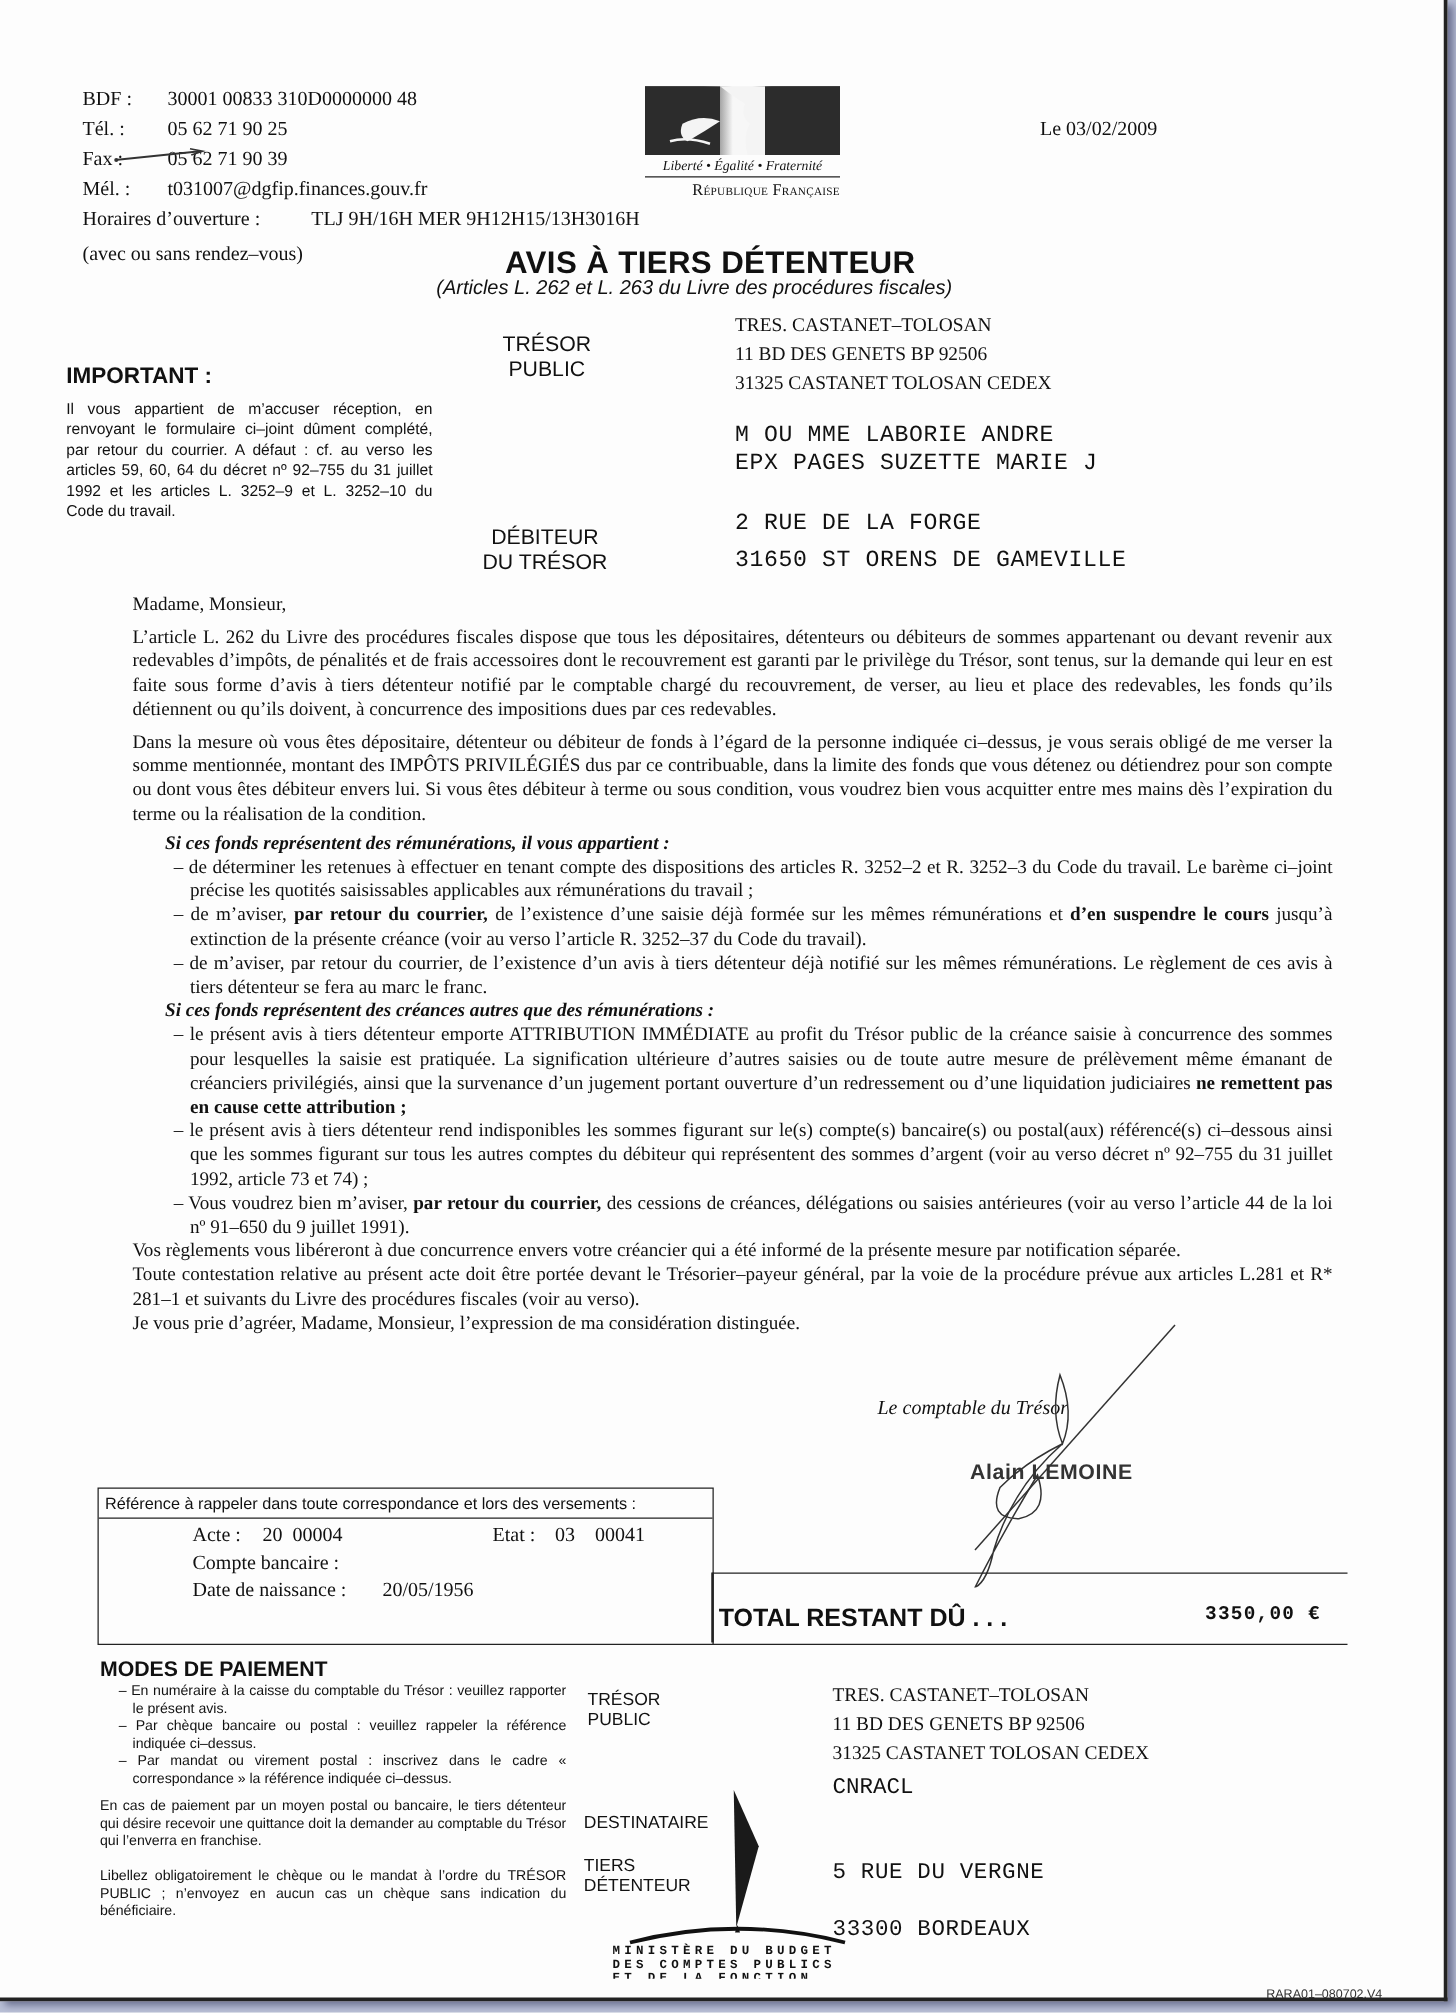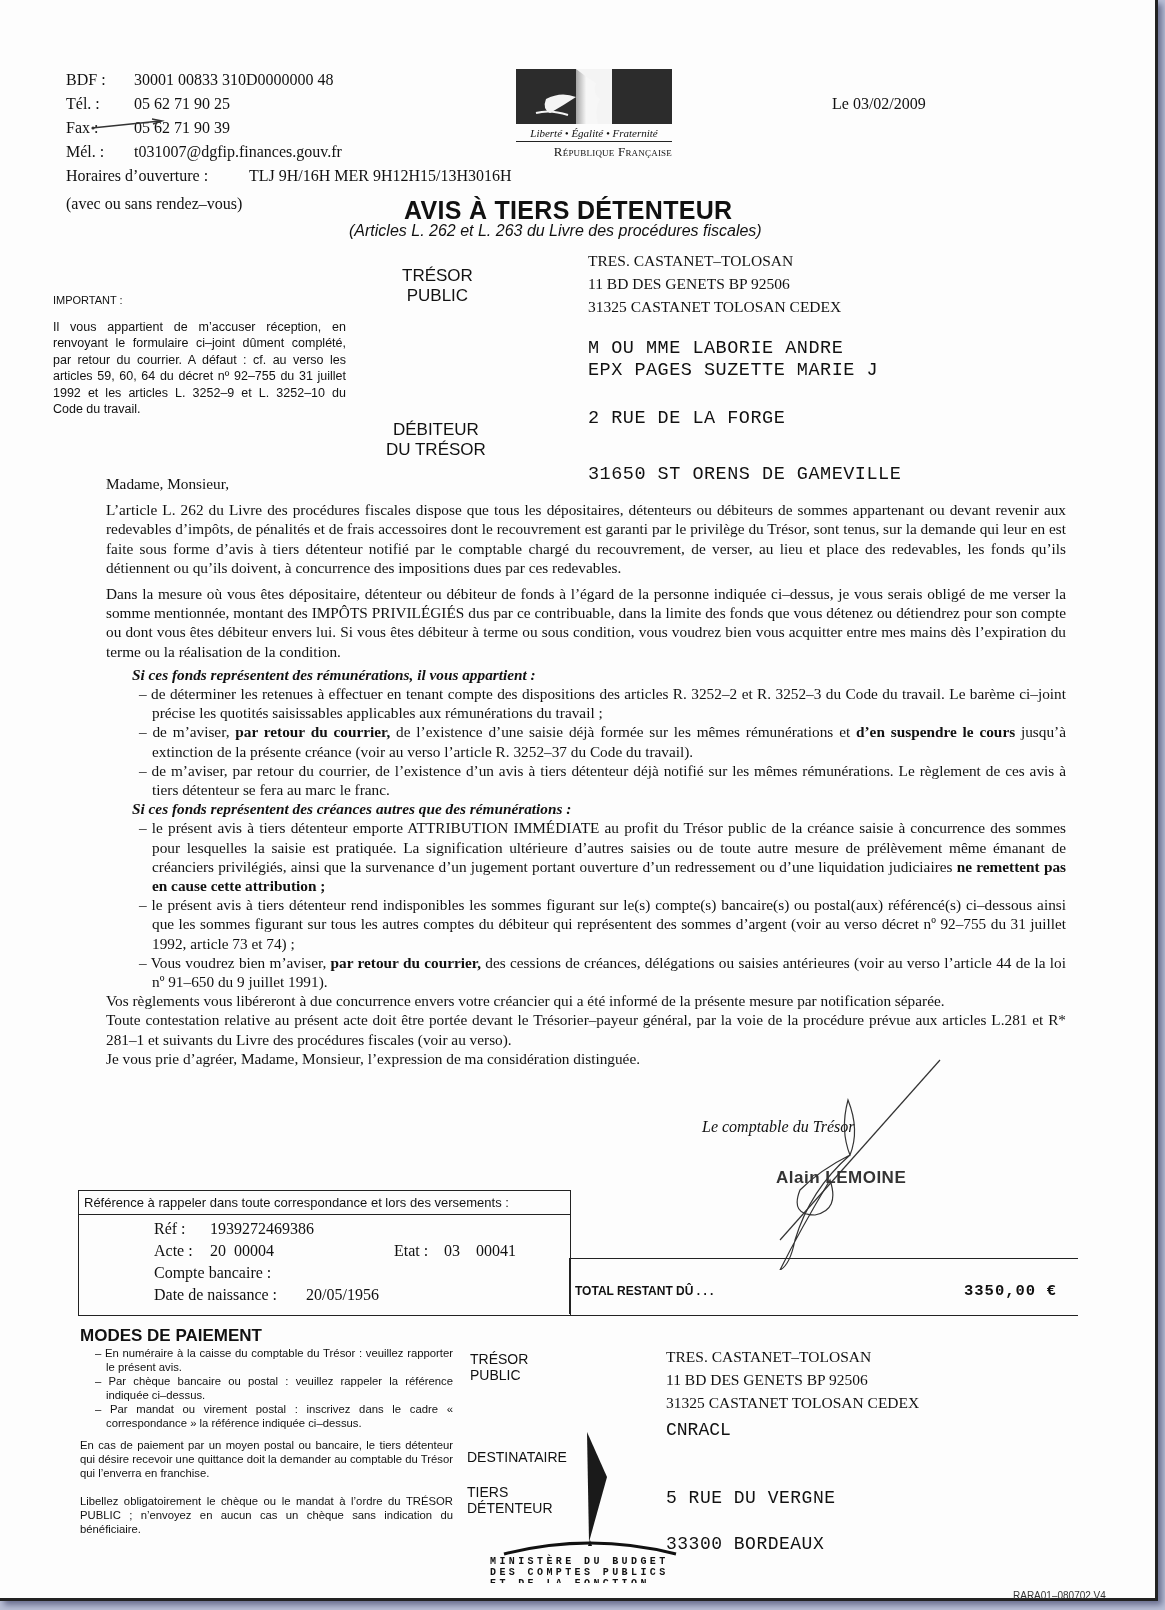--- a/index.html
+++ b/index.html
@@ -39,21 +39,21 @@
   .logo-rep { font-size: 13px; text-align: right; font-variant: small-caps; letter-spacing: 0.2px; }
 
   .date { left: 832px; top: 95px; font-size: 16px; }
 
   .title { left: 404px; top: 196px; font-size: 25px; font-weight: bold; letter-spacing: 0.3px; }
   .subtitle { left: 349px; top: 222px; font-size: 16px; font-style: italic; }
 
   .side-label { font-size: 17px; text-align: center; line-height: 20px; }
 
   .important { left: 53px; top: 292px; width: 293px; font-size: 12.5px; line-height: 16.5px; }
-  .important h4 { margin: 0 0 10px 0; font-size: 11px; font-weight: normal; }
+  .important h4 { margin: 0 0 10px 0; font-size: 18px; font-weight: bold; }
   .important p { margin: 0; text-align: justify; }
 
   .sender { left: 588px; top: 249px; font-size: 15.5px; line-height: 23px; }
   .recipient { left: 588px; top: 338px; font-size: 18.5px; line-height: 22px; letter-spacing: 0.5px; }
   .recipient div { white-space: pre; }
 
   .body-text { left: 106px; top: 474px; width: 960px; font-size: 15.3px; line-height: 19.2px; }
   .body-text p { margin: 0; text-align: justify; }
   .body-text .gap { margin-top: 7px; }
   .body-text .section { font-style: italic; font-weight: bold; padding-left: 26px; margin-top: 4px; }
@@ -61,21 +61,21 @@
 
   .signature-block { left: 702px; top: 1118px; font-size: 16px; font-style: italic; }
   .signer { left: 776px; top: 1168px; font-size: 17px; font-weight: bold; color: #333; letter-spacing: 0.5px; }
   .sig-svg { left: 740px; top: 1040px; width: 230px; height: 230px; }
 
   .ref-box { left: 78px; top: 1190px; width: 491px; height: 124px; border: 1.5px solid #222; }
   .ref-head { font-size: 13px; padding: 4px 5px; border-bottom: 1px solid #222; }
   .ref-lines { padding-left: 75px; font-size: 16px; line-height: 22px; padding-top: 3px; }
   .ref-lines .r { display: flex; white-space: nowrap; }
   .total-box { left: 570px; top: 1258px; width: 508px; height: 56px; border-top: 1.5px solid #222; border-bottom: 1.5px solid #222; }
-  .total-label { left: 575px; top: 1284px; font-size: 12px; font-weight: bold; }
+  .total-label { left: 575px; top: 1284px; font-size: 20px; font-weight: bold; }
   .total-value { left: 964px; top: 1282px; font-size: 15.5px; font-weight: bold; letter-spacing: 1px; }
 
   .modes-title { left: 80px; top: 1326px; font-size: 17px; font-weight: bold; }
   .modes { left: 80px; top: 1346px; width: 373px; font-size: 11.3px; line-height: 14px; }
   .modes ul { list-style: none; padding: 0 0 0 14px; margin: 0; }
   .modes li { padding-left: 12px; text-indent: -11px; text-align: justify; }
   .modes p { margin: 8px 0 0 0; text-align: justify; }
   .modes p + p { margin-top: 14px; }
   .arrow-shape { left: 585px; top: 1432px; width: 24px; height: 110px; }
 
@@ -156,21 +156,21 @@
   <div class="abs sender serif">
     <div>TRES. CASTANET–TOLOSAN</div>
     <div>11 BD DES GENETS BP 92506</div>
     <div>31325 CASTANET TOLOSAN CEDEX</div>
   </div>
 
   <div class="abs recipient mono">
     <div>M OU MME LABORIE ANDRE</div>
     <div>EPX PAGES SUZETTE MARIE J</div>
     <div style="margin-top:26px;">2 RUE DE LA FORGE</div>
-    <div style="margin-top:34px;">31650 ST ORENS DE GAMEVILLE</div>
+    <div style="margin-top:8px;">31650 ST ORENS DE GAMEVILLE</div>
   </div>
 
   <div class="abs body-text serif">
     <p>Madame, Monsieur,</p>
     <p class="gap">L’article L. 262 du Livre des procédures fiscales dispose que tous les dépositaires, détenteurs ou débiteurs de sommes appartenant ou devant revenir aux redevables d’impôts, de pénalités et de frais accessoires dont le recouvrement est garanti par le privilège du Trésor, sont tenus, sur la demande qui leur en est faite sous forme d’avis à tiers détenteur notifié par le comptable chargé du recouvrement, de verser, au lieu et place des redevables, les fonds qu’ils détiennent ou qu’ils doivent, à concurrence des impositions dues par ces redevables.</p>
     <p class="gap">Dans la mesure où vous êtes dépositaire, détenteur ou débiteur de fonds à l’égard de la personne indiquée ci–dessus, je vous serais obligé de me verser la somme mentionnée, montant des IMPÔTS PRIVILÉGIÉS dus par ce contribuable, dans la limite des fonds que vous détenez ou détiendrez pour son compte ou dont vous êtes débiteur envers lui. Si vous êtes débiteur à terme ou sous condition, vous voudrez bien vous acquitter entre mes mains dès l’expiration du terme ou la réalisation de la condition.</p>
     <p class="section">Si ces fonds représentent des rémunérations, il vous appartient :</p>
     <p class="item">– de déterminer les retenues à effectuer en tenant compte des dispositions des articles R. 3252–2 et R. 3252–3 du Code du travail. Le barème ci–joint précise les quotités saisissables applicables aux rémunérations du travail ;</p>
     <p class="item"><span>– de m’aviser, </span><b>par retour du courrier,</b><span> de l’existence d’une saisie déjà formée sur les mêmes rémunérations et </span><b>d’en suspendre le cours</b><span> jusqu’à extinction de la présente créance (voir au verso l’article R. 3252–37 du Code du travail).</span></p>
     <p class="item">– de m’aviser, par retour du courrier, de l’existence d’un avis à tiers détenteur déjà notifié sur les mêmes rémunérations. Le règlement de ces avis à tiers détenteur se fera au marc le franc.</p>
@@ -188,24 +188,20 @@
   <svg class="abs sig-svg" viewBox="0 0 230 230">
     <path d="M200 20 L40 200" stroke="#333" stroke-width="1.2" fill="none"></path>
     <path d="M108 60 Q100 90 110 115 Q120 90 108 60 Z" stroke="#333" stroke-width="1.2" fill="none"></path>
     <path d="M110 115 Q70 150 55 200 Q50 225 40 230 Q60 190 90 140 Q100 170 75 175 Q50 175 60 150 Q80 130 110 115" stroke="#333" stroke-width="1.2" fill="none"></path>
   </svg>
 
   <div class="abs ref-box">
     <div class="ref-head sans">Référence à rappeler dans toute correspondance et lors des versements :</div>
     <div class="ref-lines serif">
       <div class="r">
-        <span style="width:56px;">Réf :</span>
-        <span>1939272469386</span>
-      </div>
-      <div class="r">
         <span style="width:56px;">Acte :</span>
         <span style="width:184px;white-space:pre;">20  00004</span>
         <span style="width:50px;">Etat :</span>
         <span style="white-space:pre;">03    00041</span>
       </div>
       <div class="r">
         <span>Compte bancaire :</span>
         <span></span>
       </div>
       <div class="r">

